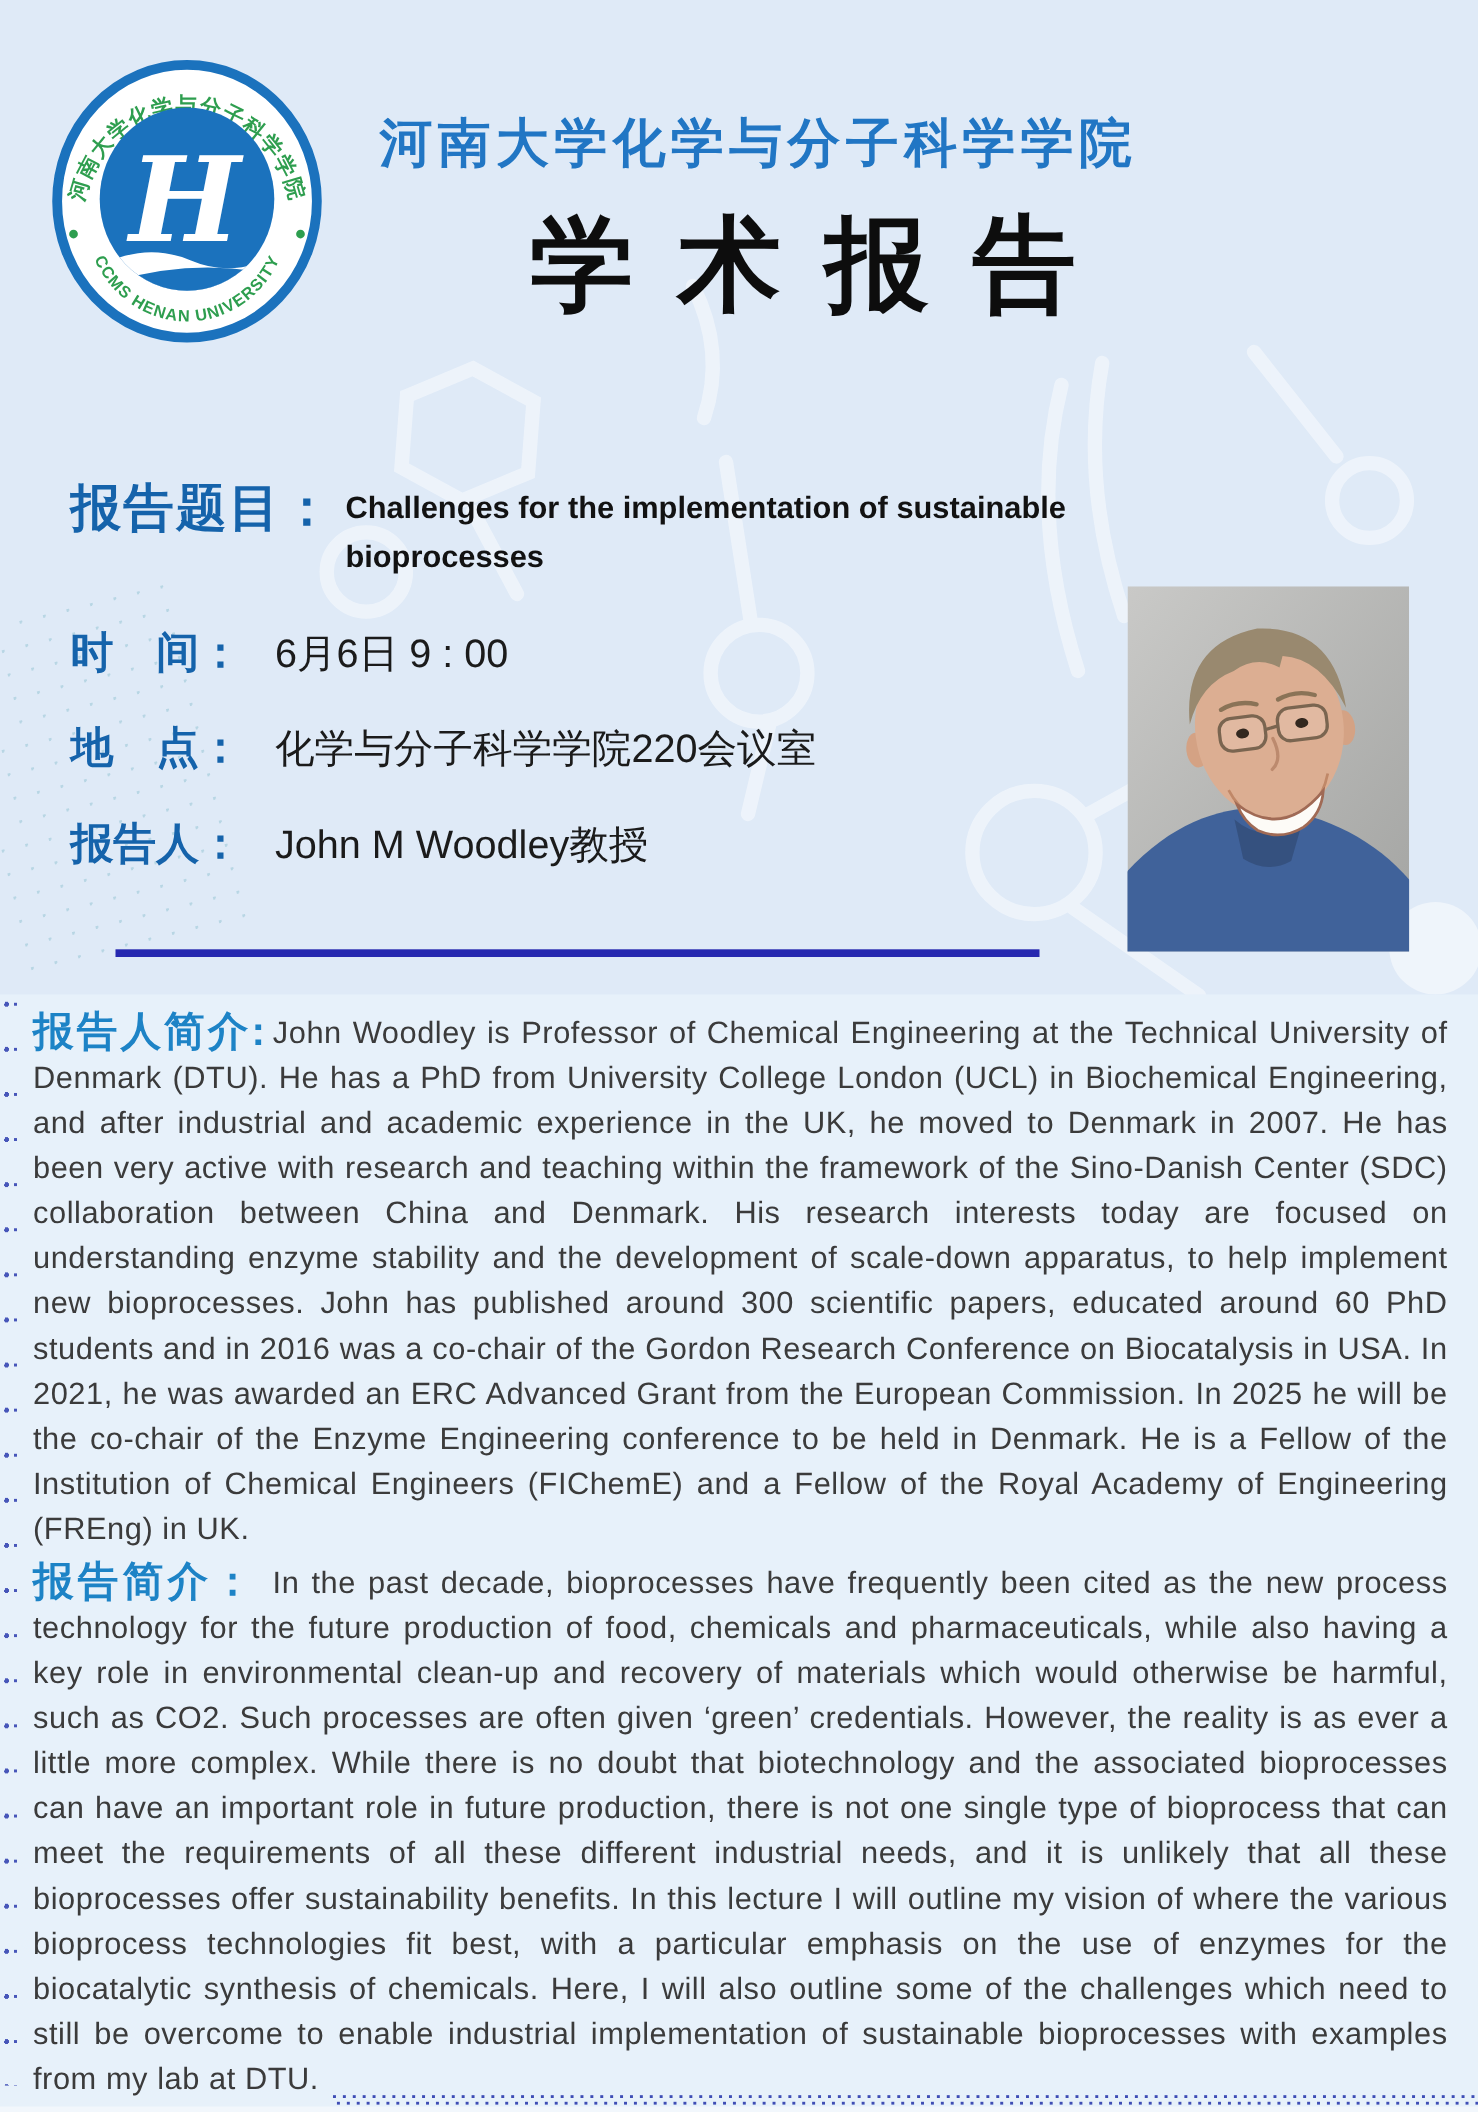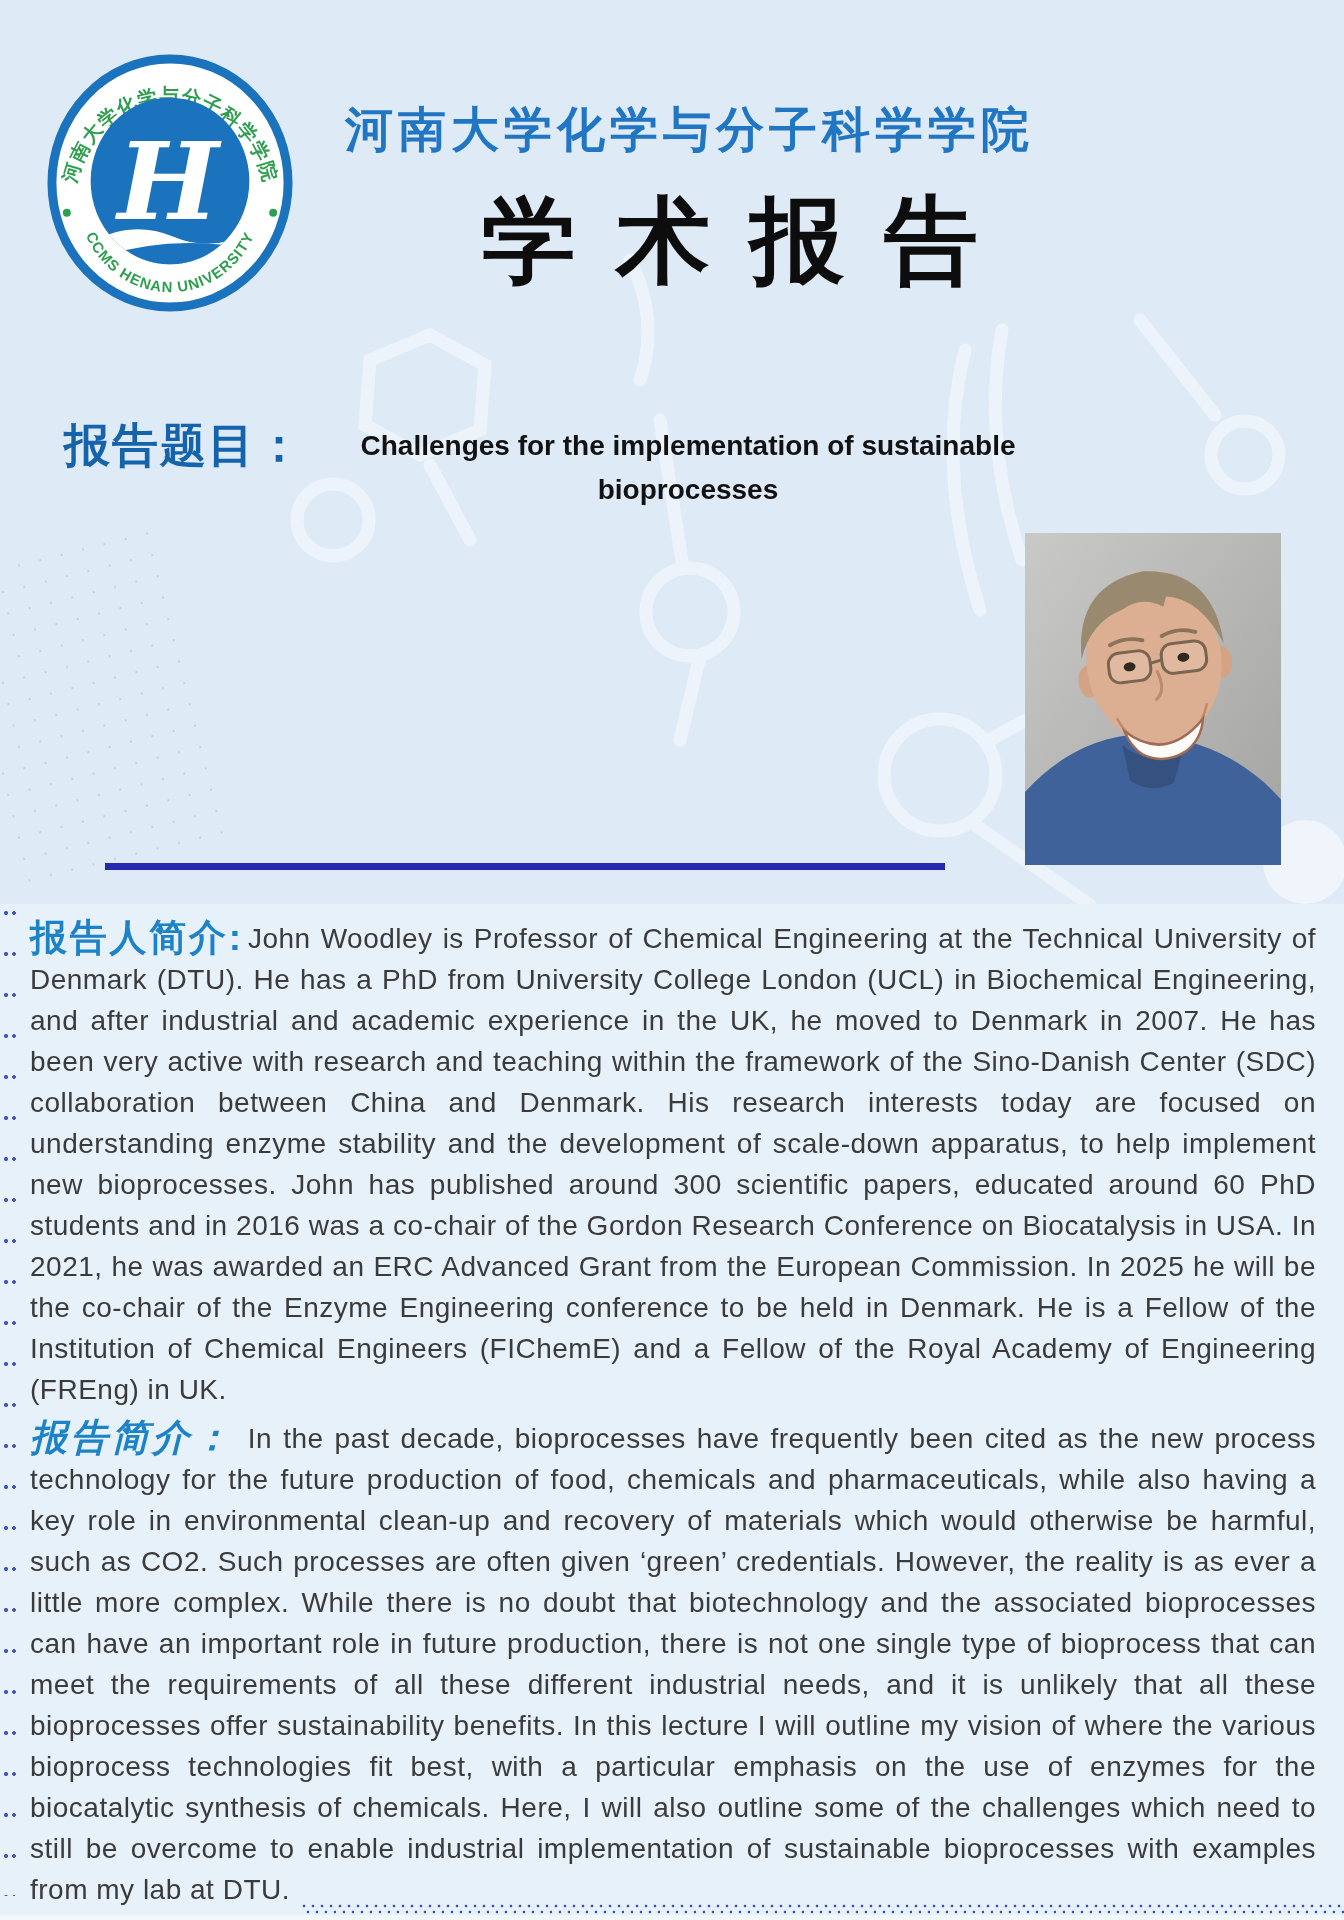--- a/index.html
+++ b/index.html
@@ -37,41 +37,41 @@
   .seal-h{font-family:"DejaVu Serif",serif;font-style:italic;font-weight:700;font-size:108px;fill:#ffffff;}
   .seal-wave-white{fill:#ffffff;}
   .seal-leaf{fill:var(--logo_blue,#1b72bd);}
   .seal-year{font-family:"DejaVu Serif",serif;font-weight:700;font-size:30px;fill:#ffffff;letter-spacing:2px;}
   
   .college-name{position:absolute;left:345px;top:98px;font-size:48px;font-weight:700;
     letter-spacing:5px;color:var(--header_blue,#2176c4);white-space:nowrap;}
   .banner-title{position:absolute;left:482px;top:178px;font-size:94px;font-weight:700;
     letter-spacing:40px;color:var(--banner_black,#0d0d0d);white-space:nowrap;}
   
-  .topic-row{position:absolute;left:64px;top:420px;display:flex;align-items:flex-start;text-align:center;}
+  .topic-row{position:absolute;left:64px;top:436px;display:flex;align-items:flex-start;}
   .topic-label{font-size:46px;font-weight:800;color:var(--accent_blue,#1563ab);
     letter-spacing:2px;flex:none;line-height:1.1;}
   .topic-text{width:748px;margin-left:10px;padding-top:4px;font-size:28px;font-weight:700;
     color:#121212;line-height:44px;}
   .info-list{position:absolute;left:64px;top:566px;}
   .info-row{display:flex;align-items:baseline;margin-bottom:33px;}
   .info-label{font-size:39px;font-weight:800;color:var(--accent_blue,#1563ab);flex:none;}
   .info-value{font-size:36px;color:#1b1b1b;margin-left:30px;white-space:nowrap;}
   
   .photo{position:absolute;left:1025px;top:533px;width:256px;height:332px;}
   
   .divider{position:absolute;left:105px;top:863px;width:840px;height:7px;
     background:var(--divider_blue,#2628b0);}
   .content{position:absolute;left:0;top:904px;width:1344px;height:1040px;
     background:var(--content_bg,#e7f1fa);box-sizing:border-box;padding:14px 28px 0 30px;}
   .content p{margin:0 0 8px 0;font-size:28px;line-height:41px;letter-spacing:0.5px;
     color:var(--body_text,#3b3b3b);text-align:justify;}
   .p-label{font-size:37px;font-weight:800;color:var(--bright_blue,#1d83c6);
     letter-spacing:1px;line-height:1;vertical-align:-2px;margin-right:6px;}
-  .p-label.abstract{margin-right:14px;font-style:italic;}
+  .p-label.abstract{margin-right:14px;}
 </style>
 </head>
 <body>
 
 <div class="poster">
 
   <svg class="bg-deco" viewBox="0 0 1344 1920" aria-hidden="true">
     <g stroke="#ffffff" stroke-width="13" fill="none" opacity="0.45" stroke-linecap="round">
       <path d="M370,360 l60,-25 l55,30 l-5,65 l-60,25 l-55,-30 Z"></path>
       <circle cx="333" cy="520" r="36"></circle>
@@ -120,20 +120,34 @@
   </svg>
 
   <div class="college-name">河南大学化学与分子科学学院</div>
   <div class="banner-title">学术报告</div>
 
   <div class="topic-row">
     <span class="topic-label">报告题目：</span>
     <span class="topic-text">Challenges for the implementation of sustainable bioprocesses</span>
   </div>
 
+  <div class="info-list">
+    <div class="info-row">
+      <span class="info-label">时　间：</span>
+      <span class="info-value">6月6日 9 : 00</span>
+    </div>
+    <div class="info-row">
+      <span class="info-label">地　点：</span>
+      <span class="info-value">化学与分子科学学院220会议室</span>
+    </div>
+    <div class="info-row">
+      <span class="info-label">报告人：</span>
+      <span class="info-value">John M Woodley教授</span>
+    </div>
+  </div>
 
   <svg class="photo" viewBox="0 0 258 335" preserveAspectRatio="none">
     <defs>
       <linearGradient id="pbg" x1="0" y1="0" x2="1" y2="1">
         <stop offset="0" stop-color="#c9c9c7"></stop>
         <stop offset="1" stop-color="#a3a4a2"></stop>
       </linearGradient>
     </defs>
     <rect width="258" height="335" fill="url(#pbg)"></rect>
     <g>

